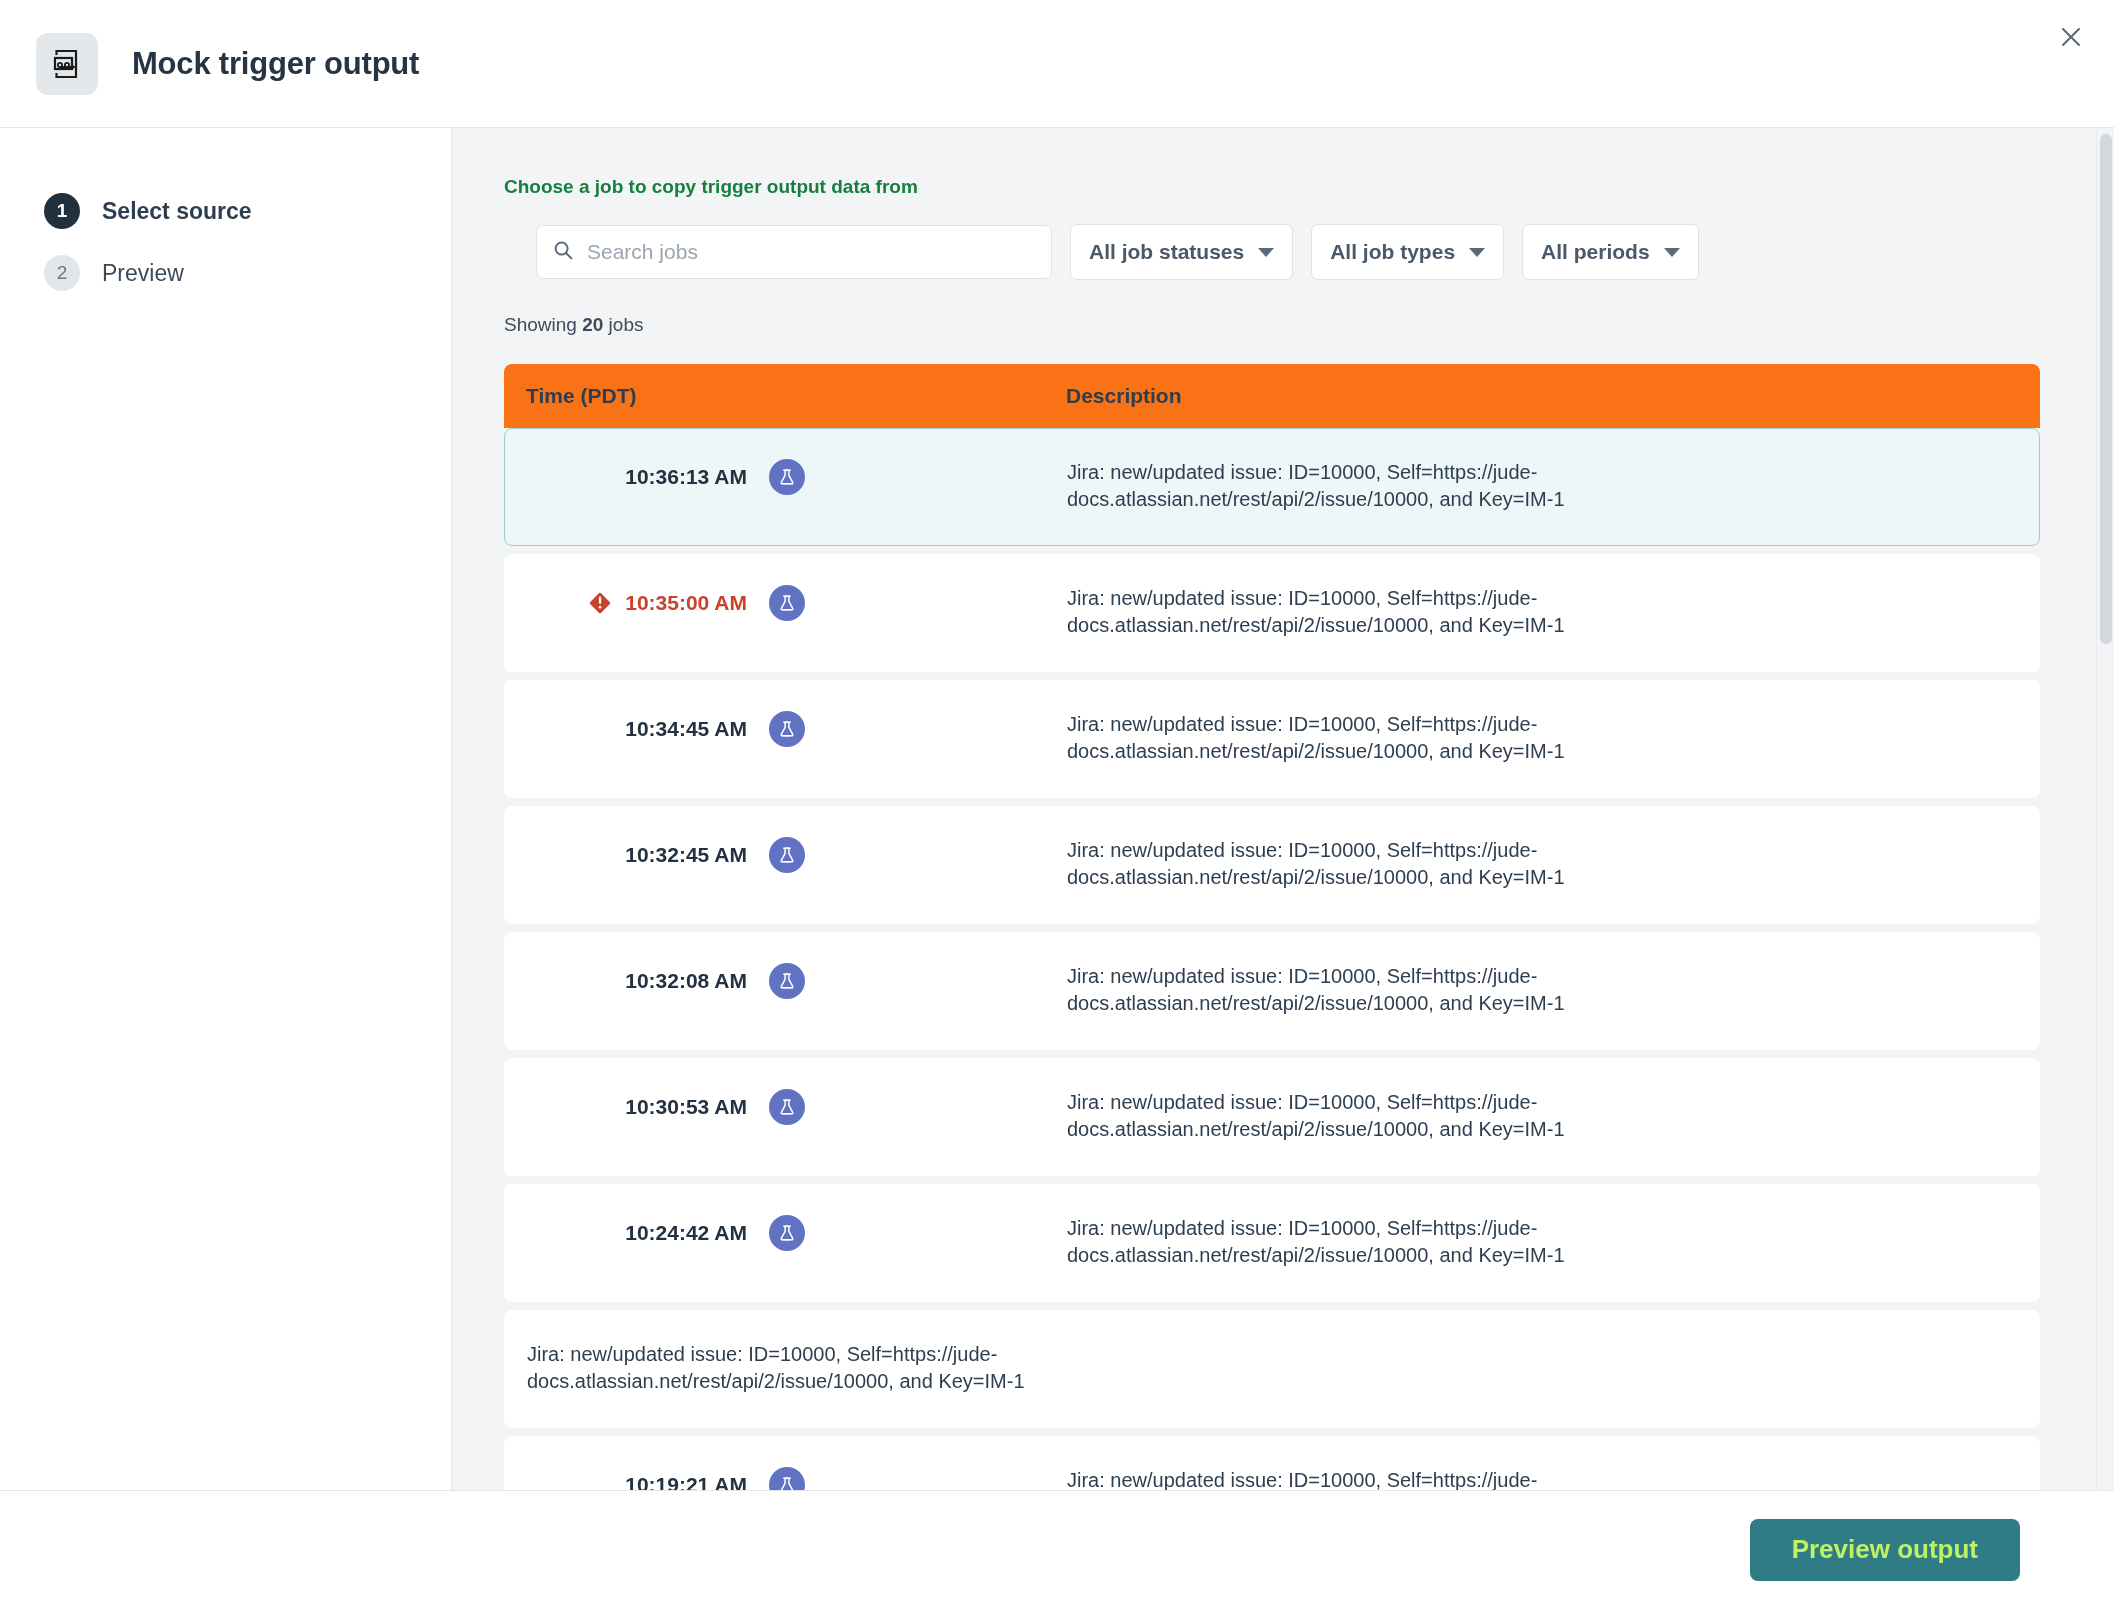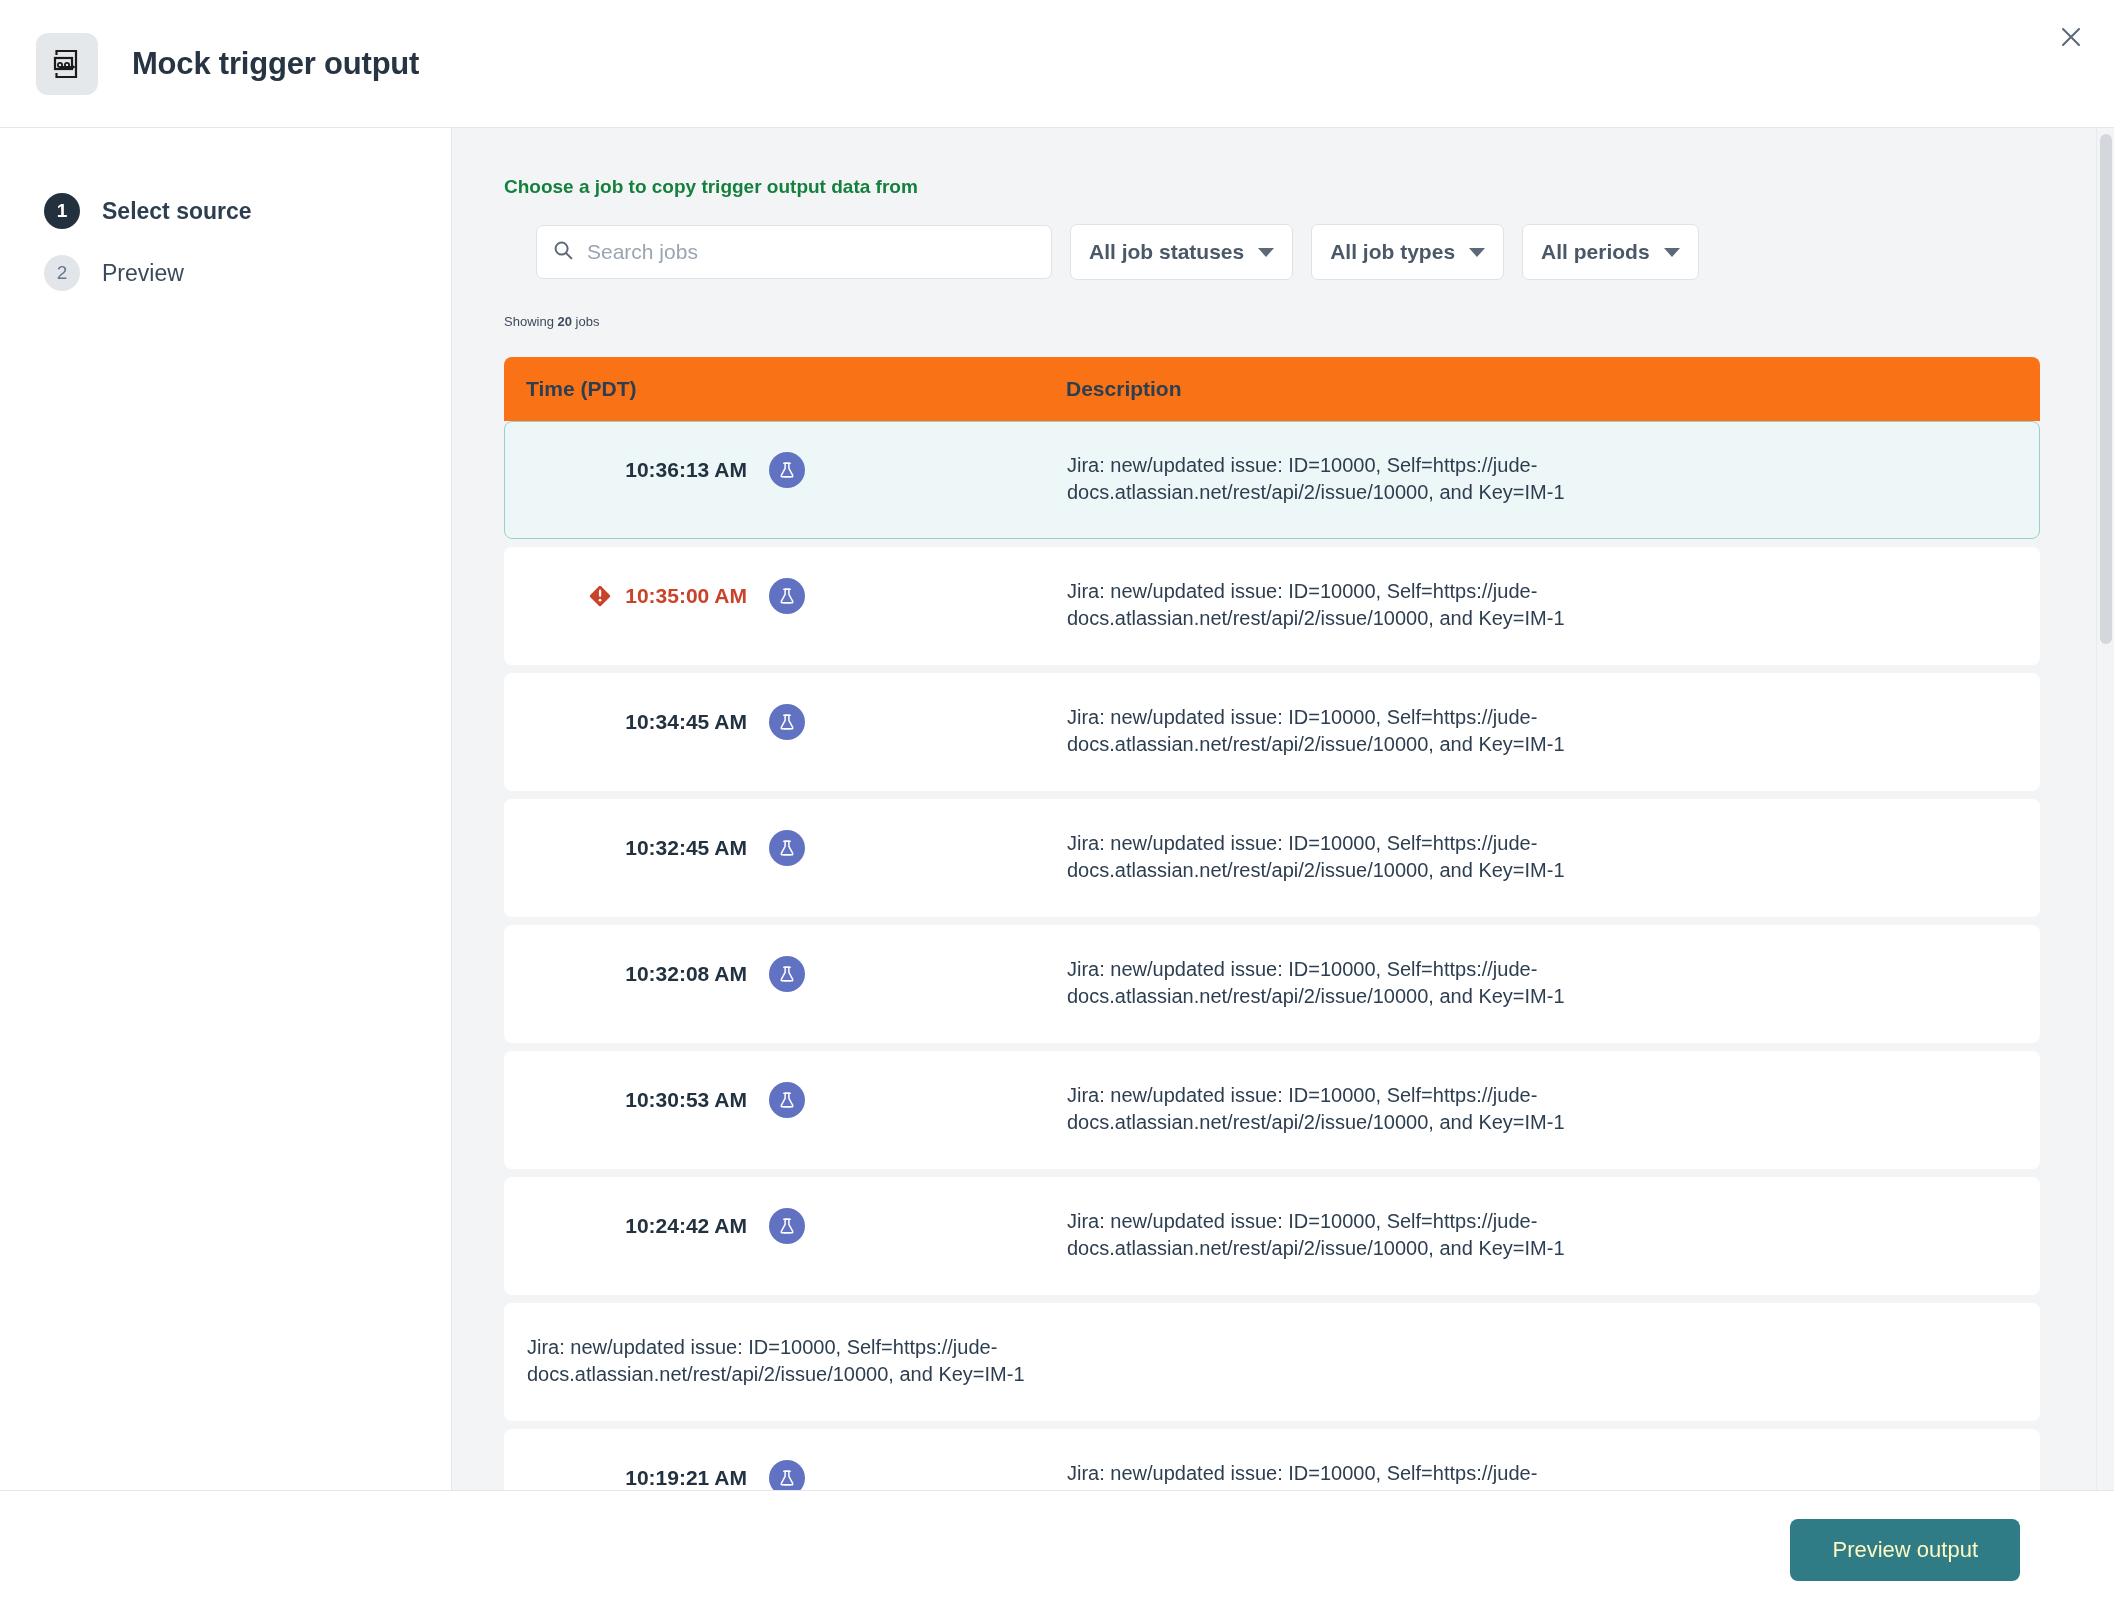--- a/index.html
+++ b/index.html
@@ -167,21 +167,21 @@
   }
   .caret {
     margin-left: 14px;
     width: 0; height: 0;
     border-left: 8px solid transparent;
     border-right: 8px solid transparent;
     border-top: 9px solid #5b6978;
   }
 
   .showing {
-    font-size: 13px;
+    font-size: 19px;
     color: #3d4b5c;
     margin-bottom: 28px;
   }
   .showing b { font-weight: 700; }
 
   
   .table {
     width: 1536px;
   }
   .thead {
@@ -271,27 +271,27 @@
     border-top: 1px solid #e4e7eb;
     display: flex;
     align-items: center;
     justify-content: flex-end;
     padding-right: 94px;
     position: relative;
     z-index: 5;
   }
   .primary-btn {
     background: #2f7c86;
-    color: #fef9c3;
+    color: #bef264;
     border: none;
     border-radius: 8px;
     height: 62px;
     padding: 0 42px;
-    font-size: 22px;
-    font-weight: 400;
+    font-size: 26px;
+    font-weight: 700;
     cursor: pointer;
     font-family: "Liberation Sans", sans-serif;
   }
 
   
   .scrollbar-track {
     position: absolute;
     top: 0;
     right: 0;
     width: 18px;

